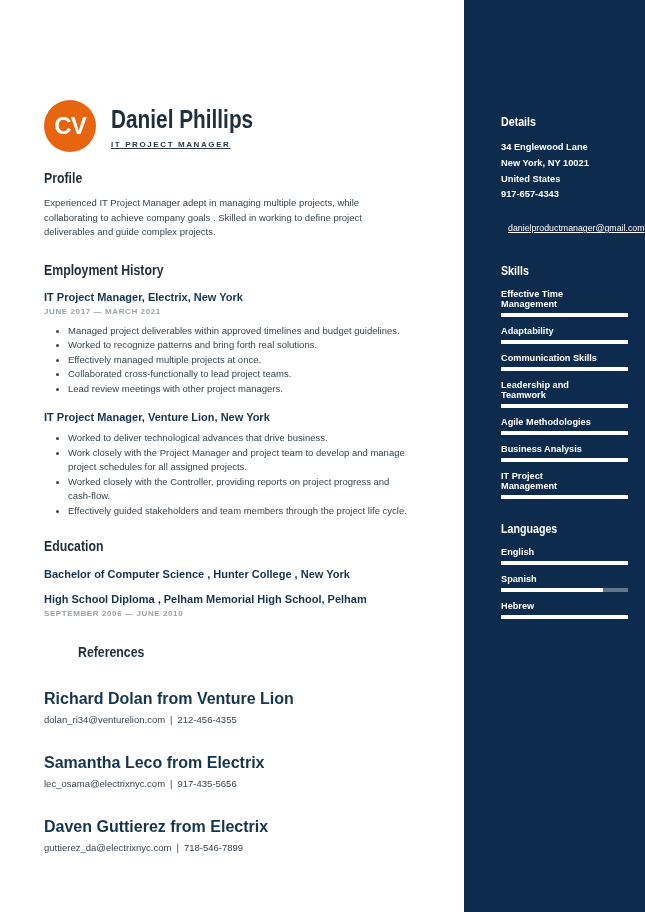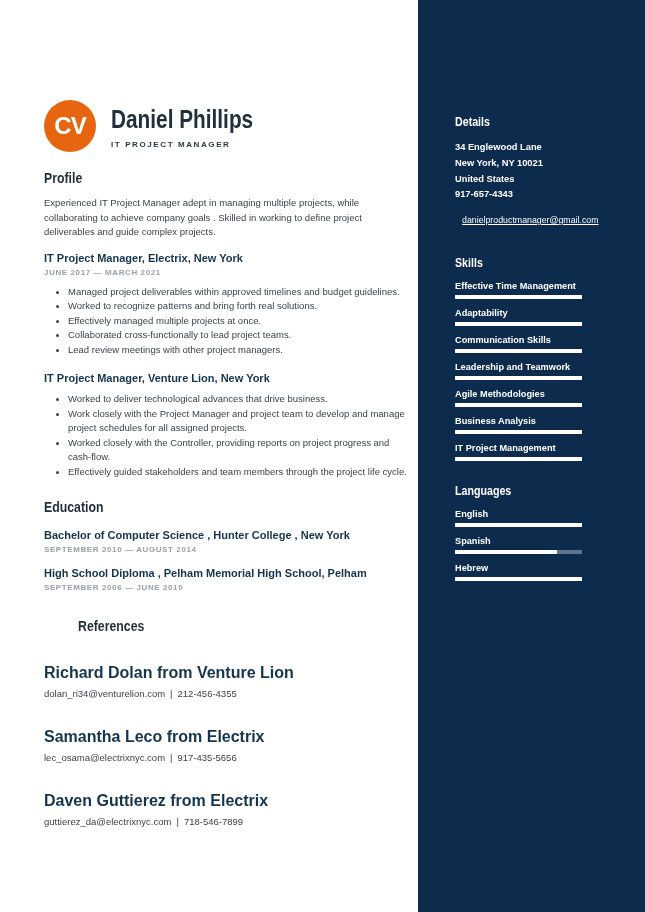--- a/index.html
+++ b/index.html
@@ -36,20 +36,21 @@
   .person-name {
     font-size: 26px; font-weight: 700; color: #20303d;
     display: inline-block; white-space: nowrap;
     transform: scaleX(0.80); transform-origin: 0 50%;
     letter-spacing: 0;
   }
   .person-title {
     margin-top: 5px;
     font-size: 8px; font-weight: 700; color: #2b3a46;
     letter-spacing: 1.6px;
+    text-decoration: underline;
   }
   .section-heading {
     font-size: 15px; font-weight: 700; color: #1f2e38;
     display: inline-block; white-space: nowrap;
     transform: scaleX(0.82); transform-origin: 0 50%;
   }
   .heading-profile { margin-top: 17px; }
   .heading-block { display: block; }
   .profile-text {
     margin-top: 9px;
@@ -73,36 +74,36 @@
   .edu-entry-2 { margin-top: 9px; }
   .heading-references { margin-top: 25px; margin-left: 34px; }
   .ref-name { margin-top: 29px; font-size: 16px; font-weight: 700; color: #15344e; }
   .ref-contact { margin-top: 6px; font-size: 9.5px; color: #37444f; }
   .ref-sep { margin: 0 5px; color: #37444f; }
   .ref-entry { margin-bottom: 5px; }
   
   .sidebar {
     position: absolute;
     right: 0; top: 0;
-    width: 227px;
+    width: 181px;
     height: 100%;
     background: #0D2B4D;
     color: #ffffff;
     padding: 112px 45px 0 37px;
   }
   .sb-heading {
     font-size: 13px; font-weight: 700; color: #ffffff;
     display: inline-block; white-space: nowrap;
     transform: scaleX(0.82); transform-origin: 0 50%;
   }
   .sb-details-list { margin-top: 10px; }
   .sb-detail-line { font-size: 9.3px; font-weight: 700; line-height: 15.8px; color: #ffffff; }
   .sb-email {
     display: inline-block;
-    margin-top: 12px;
+    margin-top: 20px;
     font-size: 8.8px; font-weight: 400; color: #ffffff;
     text-decoration: underline;
     cursor: pointer;
     padding-left: 7px;
   }
   .sb-skills-heading { margin-top: 26px; }
   .sb-bar-list { margin-top: 10px; }
   .sb-bar-item { margin-bottom: 9px; }
   .sb-bar-label { font-size: 9.2px; font-weight: 700; color: #ffffff; }
   .sb-bar-track {
@@ -127,20 +128,23 @@
         <div class="person-name">Daniel Phillips</div>
         <div class="person-title">IT PROJECT MANAGER</div>
       </div>
     </div>
 
     <div class="heading-block heading-profile">
       <span class="section-heading">Profile</span>
     </div>
     <p class="profile-text">Experienced IT Project Manager adept in managing multiple projects, while collaborating to achieve company goals . Skilled in working to define project deliverables and guide complex projects.</p>
 
+    <div class="heading-block heading-employment">
+      <span class="section-heading">Employment History</span>
+    </div>
 
     <div>
       <div class="job-title">IT Project Manager, Electrix, New York</div>
       <div class="job-dates">JUNE 2017 — MARCH 2021</div>
       <ul class="bullets">
         <li>Managed project deliverables within approved timelines and budget guidelines.</li>
         <li>Worked to recognize patterns and bring forth real solutions.</li>
         <li>Effectively managed multiple projects at once.</li>
         <li>Collaborated cross-functionally to lead project teams.</li>
         <li>Lead review meetings with other project managers.</li>
@@ -156,21 +160,20 @@
         <li>Effectively guided stakeholders and team members through the project life cycle.</li>
       </ul>
     </div>
 
     <div class="heading-block heading-education">
       <span class="section-heading">Education</span>
     </div>
 
     <div>
       <div class="edu-title">Bachelor of Computer Science , Hunter College , New York</div>
-      <div class="edu-dates">SEPTEMBER 2010 — AUGUST 2014</div>
     </div>
     <div class="edu-entry-2">
       <div class="edu-title">High School Diploma , Pelham Memorial High School, Pelham</div>
       <div class="edu-dates">SEPTEMBER 2006 — JUNE 2010</div>
     </div>
 
     <div class="heading-block heading-references">
       <span class="section-heading">References</span>
     </div>
 

